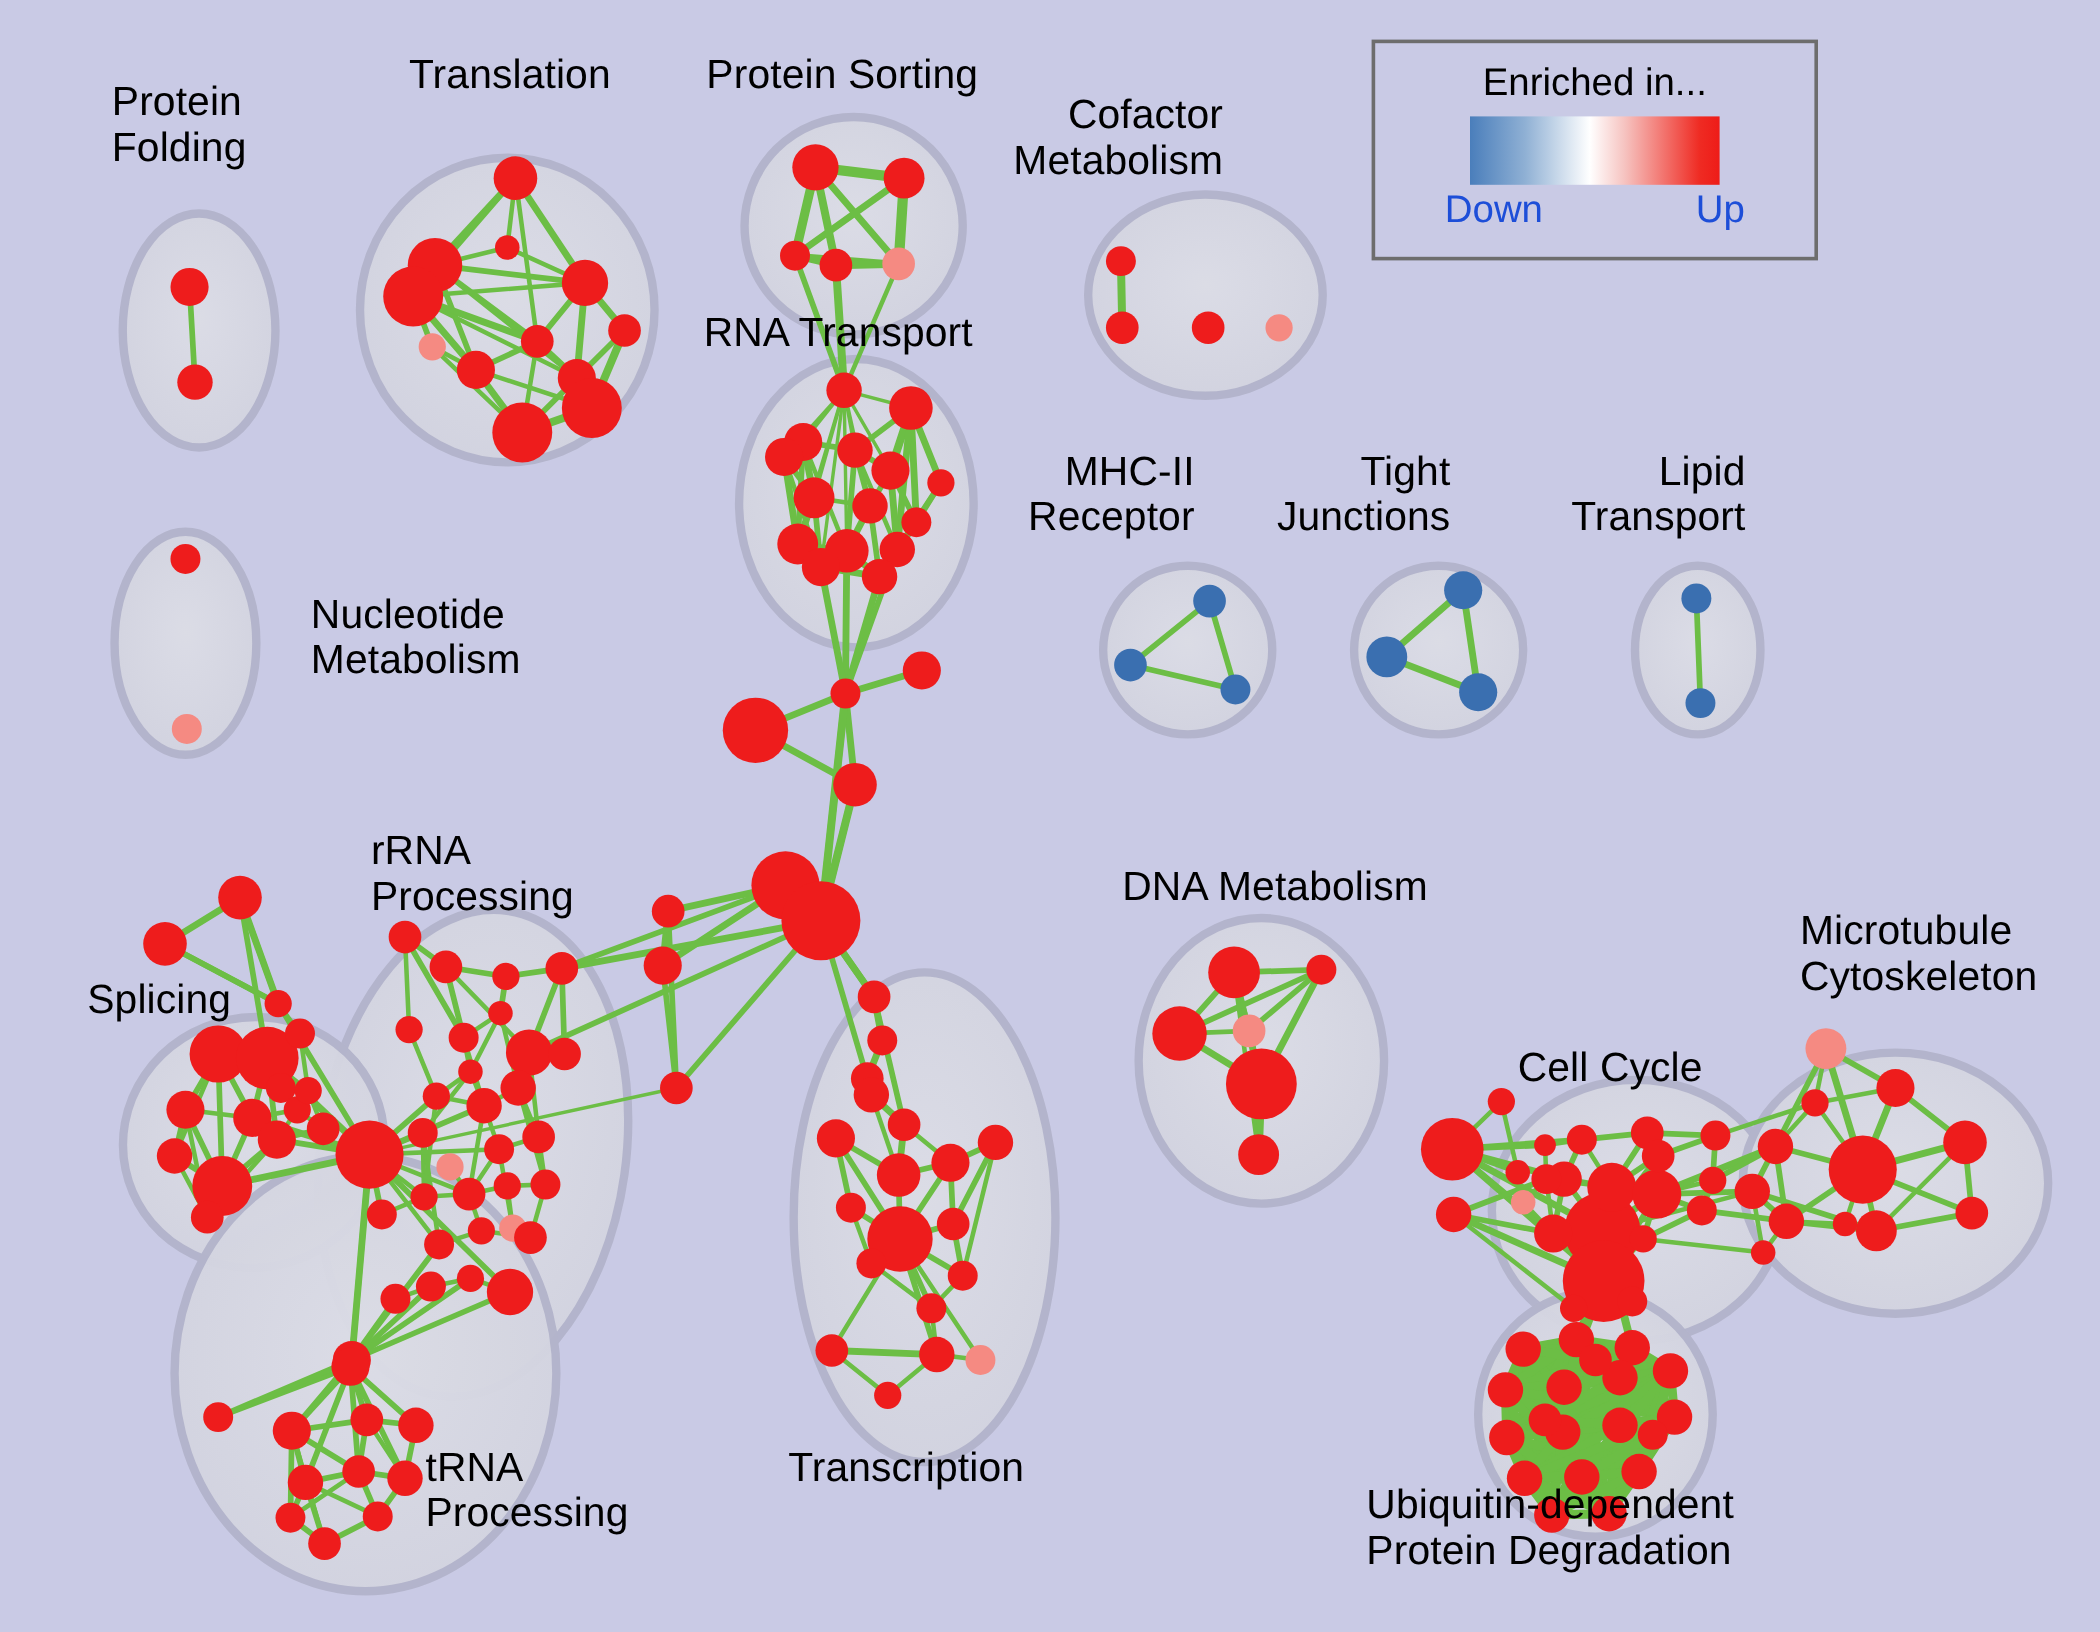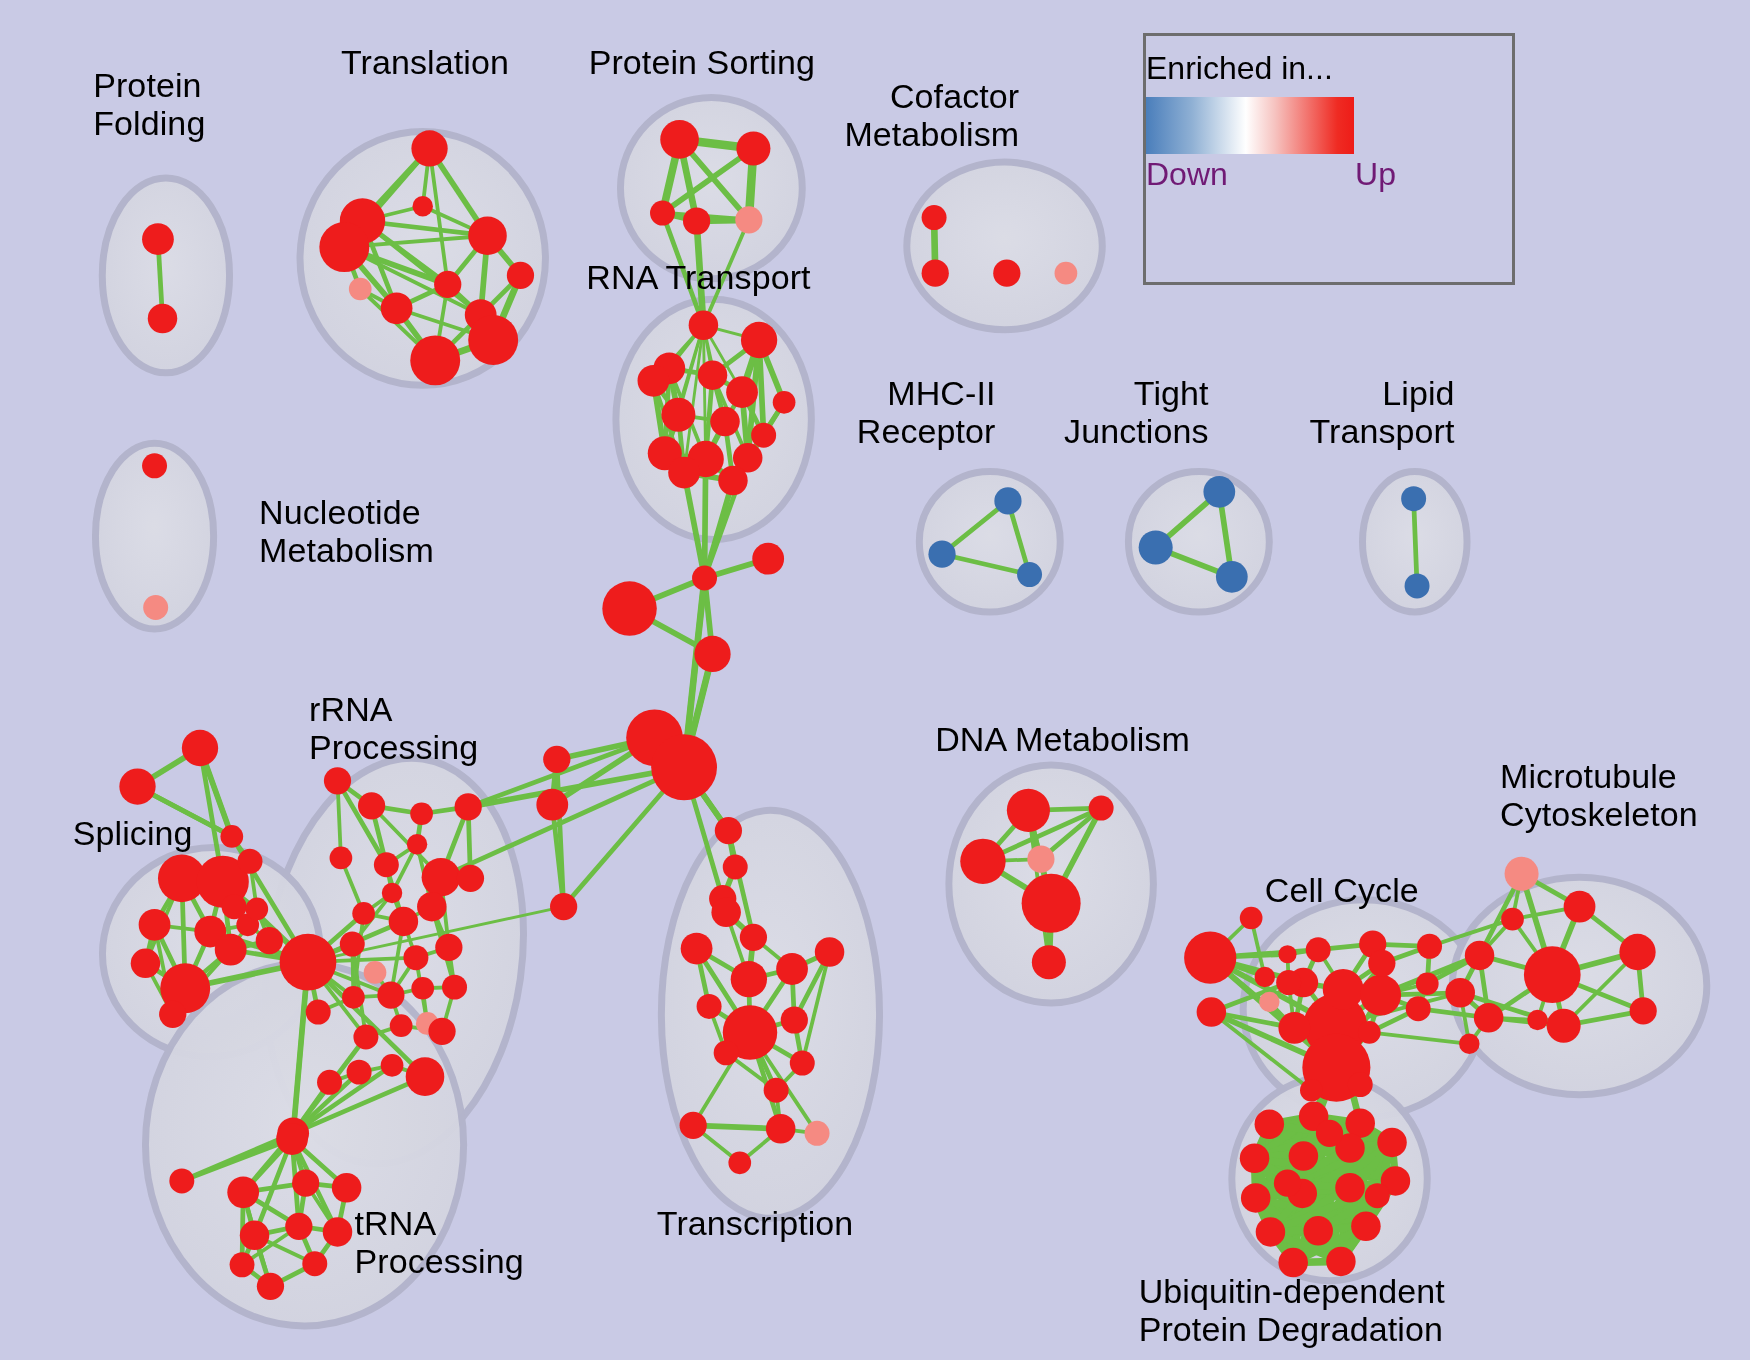--- a/index.html
+++ b/index.html
@@ -2,27 +2,27 @@
 <html><head>
 <meta charset="utf-8">
 <style>
   html,body{margin:0;padding:0;background:#ffffff;}
   body{font-family:"Liberation Sans","DejaVu Sans",sans-serif;}
   #canvas-wrap{position:relative;width:1750px;height:1360px;overflow:hidden;background:#c9cae5;}
   #net{position:absolute;left:0;top:0;width:1750px;height:1360px;}
   .clabel{position:absolute;color:#000;font-size:34px;line-height:38px;font-weight:400;white-space:pre;letter-spacing:0.1px;}
   .clabel.c{text-align:right;}
   .clabel.l{text-align:left;}
-  #legend{position:absolute;left:1143px;top:33px;width:372px;height:252px;
+  #legend{position:absolute;left:1143px;top:33px;width:372px;height:184px;
           background:#c9cae5;border:3px solid #6d6d6d;box-sizing:border-box;
-          display:flex;flex-direction:column;align-items:flex-start;}
+          display:flex;flex-direction:column;align-items:center;}
   #legend-title{margin-top:14px;font-size:32px;color:#000;}
   #legend-bar{margin-top:10px;width:208px;height:57px;
      background:linear-gradient(to right,#4a7ebb 0%,#8fb0d4 22%,#ffffff 48%,#f6c3c0 62%,#ef2b23 92%,#ee1c18 100%);}
-  #legend-ends{margin-top:2px;width:250px;display:flex;justify-content:space-between;font-size:32px;color:#701a75;}
+  #legend-ends{margin-top:2px;width:250px;display:flex;justify-content:space-between;font-size:32px;color:#1d4ed8;}
   .legend-sub{font-size:27px;color:#000;line-height:32px;text-align:center;}
   #legend-sub-wrap{margin-top:2px;}
 </style>
 </head>
 <body>
 
 <div id="canvas-wrap">
 
   <svg id="net" viewBox="0 0 1750 1360" preserveAspectRatio="none">
     <defs>
@@ -789,21 +789,21 @@
       <div class="clabel l" style="left: 309.091px; top: 653.933px; margin-top: 36px;">rRNA
 Processing</div>
       <div class="clabel l" style="left: 72.7273px; top: 813.733px;">Splicing</div>
       <div class="clabel l" style="left: 935.227px; top: 719.667px;">DNA Metabolism</div>
       <div class="clabel l" style="left: 1500px; top: 757.067px;">Microtubule
 Cytoskeleton</div>
       <div class="clabel l" style="left: 1264.77px; top: 871px;">Cell Cycle</div>
       <div class="clabel l" style="left: 656.818px; top: 1203.6px;">Transcription</div>
       <div class="clabel l" style="left: 354.545px; top: 1203.6px;">tRNA
 Processing</div>
-      <div class="clabel l" style="left: 1138.64px; top: 1235.33px; margin-top: 37px;">Ubiquitin-dependent
+      <div class="clabel l" style="left: 1138.64px; top: 1235.33px;">Ubiquitin-dependent
 Protein Degradation</div>
     </div>
 
   <div id="legend">
     <div id="legend-title">Enriched in...</div>
     <div id="legend-bar"></div>
     <div id="legend-ends">
       <span>Down</span>
       <span>Up</span>
     </div>

